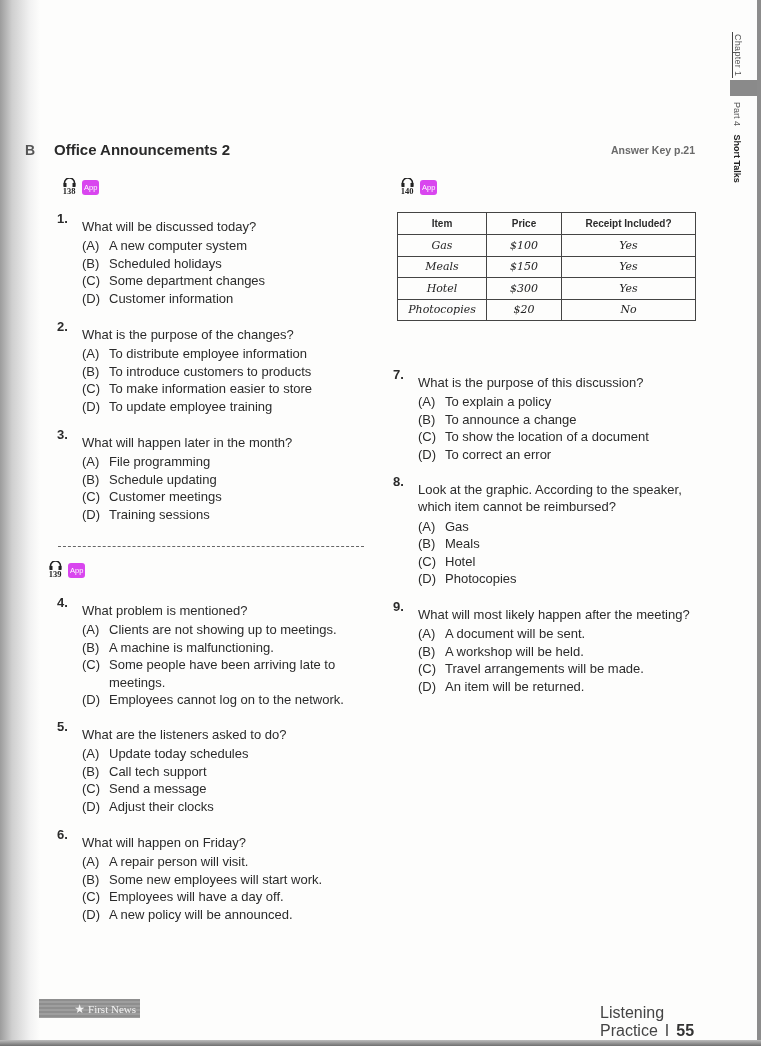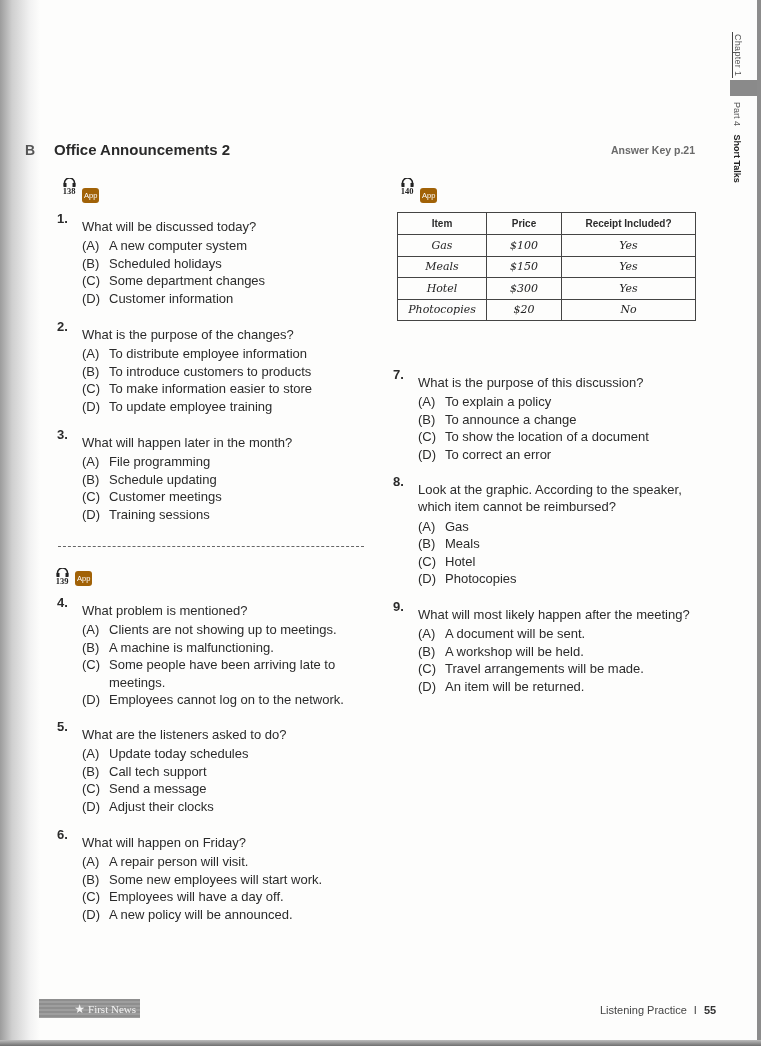--- a/index.html
+++ b/index.html
@@ -48,21 +48,21 @@
     position: absolute; left: 611px; top: 144px; font-size: 10.5px; font-weight: bold; color: #6a6a6a;
     font-family: "Liberation Sans", sans-serif;
   }
 
   
   .audio { position: absolute; display: flex; align-items: flex-start; gap: 4px; }
   .audio .hp { display: flex; flex-direction: column; align-items: center; width: 18px; }
   .audio .hp svg { display: block; }
   .audio .track { font-size: 8.5px; font-weight: bold; color: #222; line-height: 9px; font-family: Liberation Serif, serif; }
   .audio .app {
-    margin-top: 10px; background: #a16207; color: #fff; font-size: 7.5px; border-radius: 3px;
+    margin-top: 2px; background: #d946ef; color: #fff; font-size: 7.5px; border-radius: 3px;
     padding: 3px 2px; font-family: "Liberation Sans", sans-serif; line-height: 9px;
   }
 
   
   .q { position: absolute; font-family: "Liberation Sans", sans-serif; font-size: 13px; color: #2b2b2b; line-height: 17.4px; }
   .q .stem { display: flex; }
   .q .num { width: 25px; font-weight: bold; flex: none; }
   .q .stem-text { flex: 1; margin-top: 8px; }
   .q .opts { margin-left: 25px; margin-top: 2px; }
   .q .opt { display: flex; }
@@ -87,21 +87,21 @@
 
   
   .footer-logo {
     position: absolute; left: 39px; top: 999px; width: 101px; height: 19px;
     background: repeating-linear-gradient(to bottom, #8e8e8e 0 2px, #9e9e9e 2px 4px);
     display: flex; align-items: center; justify-content: flex-end; padding-right: 4px; box-sizing: border-box;
   }
   .footer-logo .star { color: #f3f3f3; font-size: 12px; margin-right: 3px; }
   .footer-logo .name { color: #f3f3f3; font-family: "Liberation Serif", serif; font-size: 11px; }
   .footer-right {
-    position: absolute; left: 600px; top: 1004px; font-family: "Liberation Sans", sans-serif; font-size: 11px; color: #444;
+    position: absolute; left: 600px; top: 1004px; font-family: "Liberation Sans", sans-serif; font-size: 16px; color: #444;
   }
   .footer-right .sep { margin: 0 7px; }
   .footer-right .page { font-weight: bold; color: #333; }
 </style>
 </head>
 <body>
 
 <div class="spine-shadow"></div>
 <div class="right-edge"></div>
 <div class="bottom-edge"></div>
@@ -122,21 +122,21 @@
   <div class="hp">
     <svg width="13" height="9" viewBox="0 0 13 9">
         <path d="M1.5 8 V5 A5 5 0 0 1 11.5 5 V8" fill="none" stroke="#222" stroke-width="1.6"></path>
         <rect x="0.5" y="5" width="3" height="4" fill="#222"></rect>
         <rect x="9.5" y="5" width="3" height="4" fill="#222"></rect>
       </svg>
     <span class="track">138</span>
   </div>
   <span class="app">App</span>
 </div>
-<div class="audio" style="left:53px;top:561px;align-items:flex-end;">
+<div class="audio" style="left:46px;top:561px;">
   <div class="hp">
     <svg width="13" height="9" viewBox="0 0 13 9">
         <path d="M1.5 8 V5 A5 5 0 0 1 11.5 5 V8" fill="none" stroke="#222" stroke-width="1.6"></path>
         <rect x="0.5" y="5" width="3" height="4" fill="#222"></rect>
         <rect x="9.5" y="5" width="3" height="4" fill="#222"></rect>
       </svg>
     <span class="track">139</span>
   </div>
   <span class="app">App</span>
 </div>

